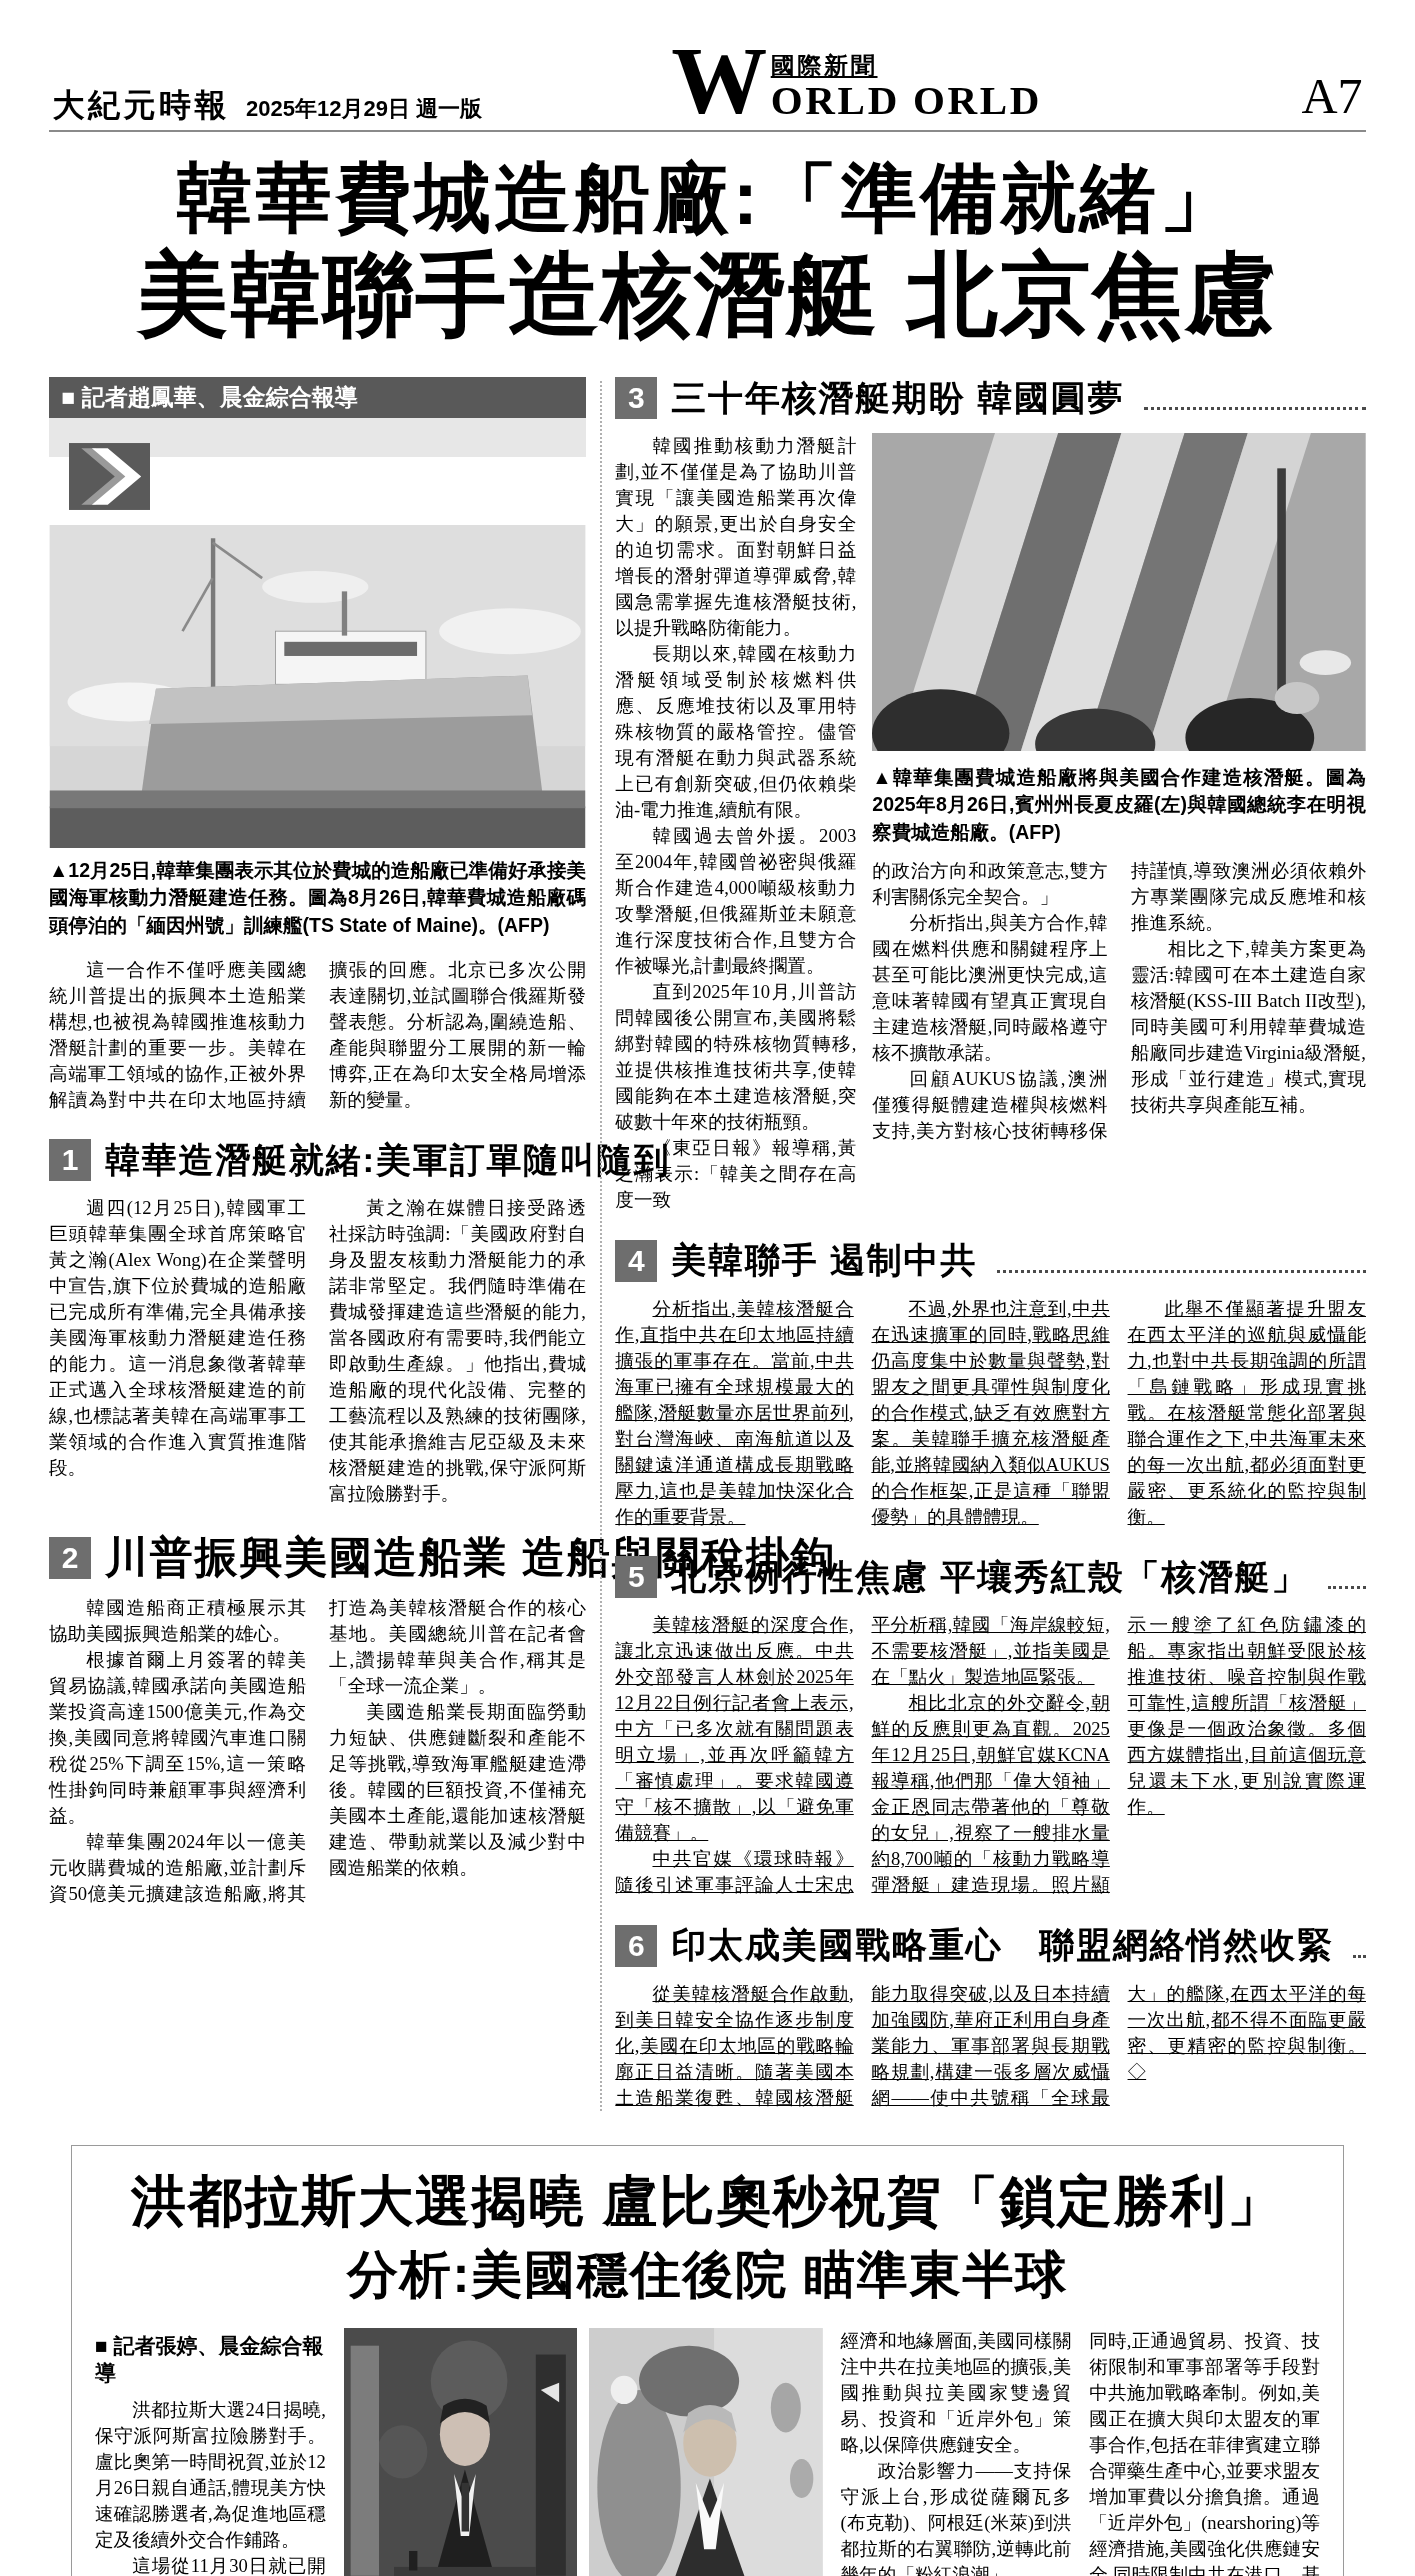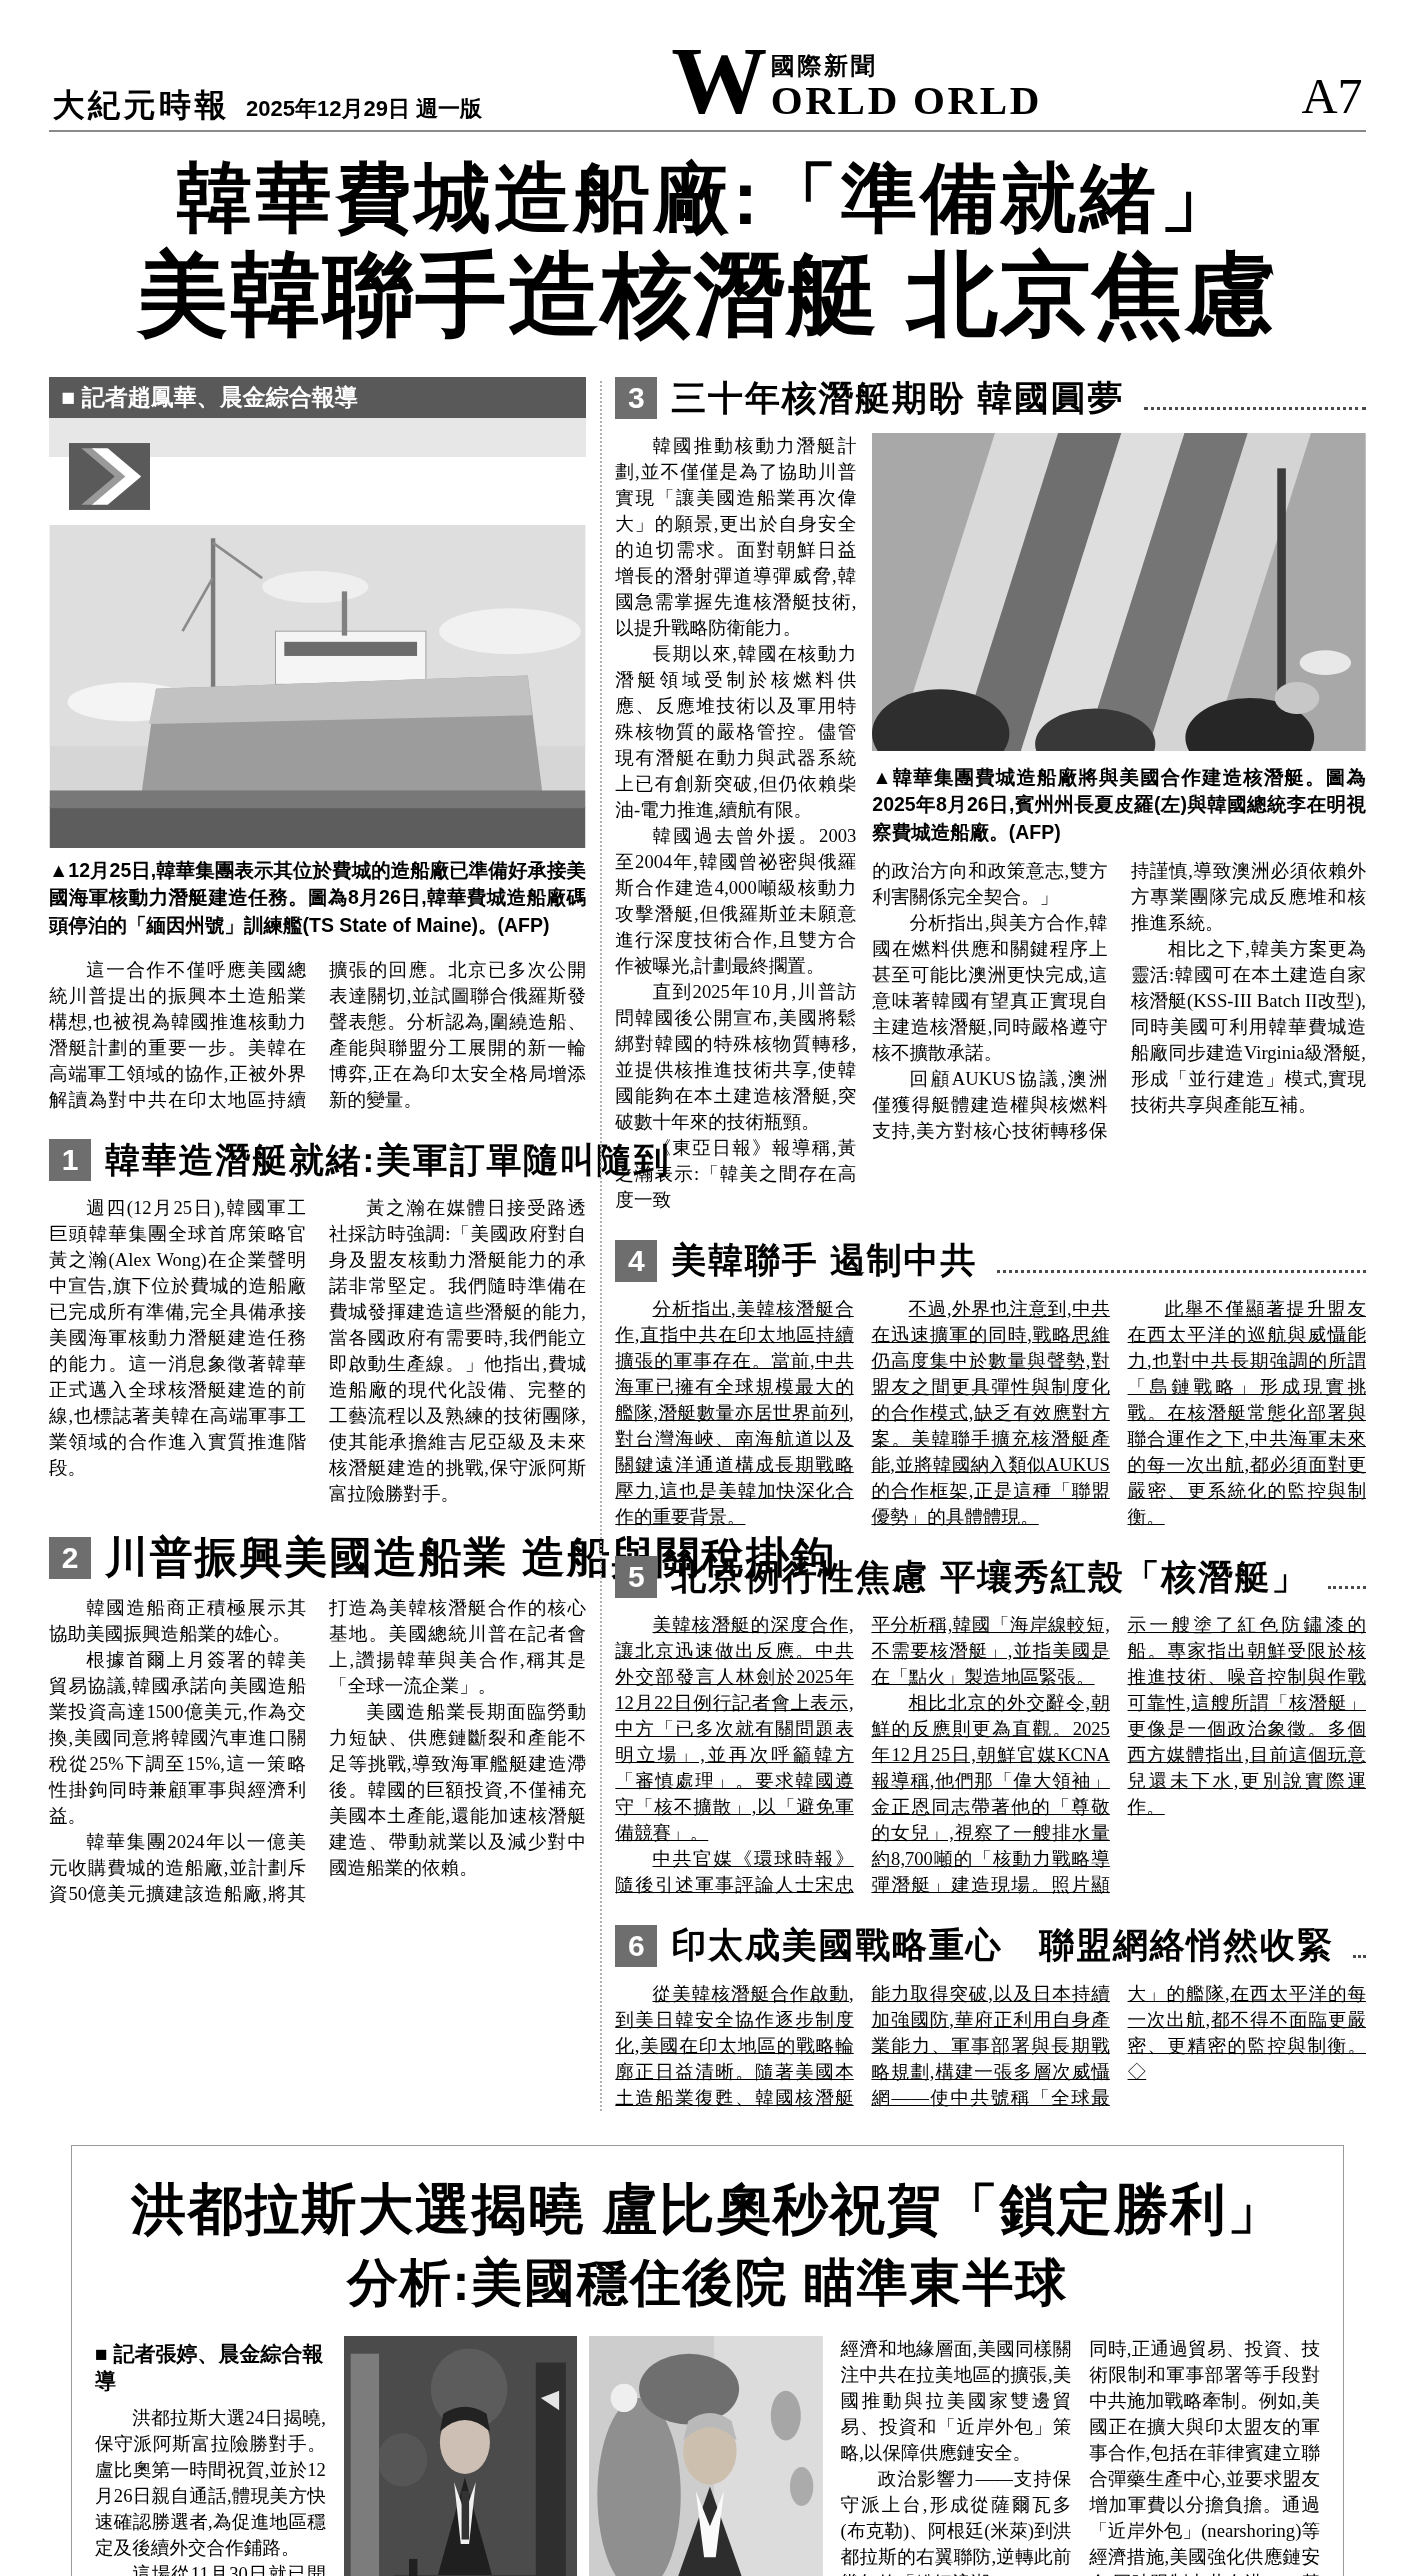--- a/index.html
+++ b/index.html
@@ -7,21 +7,21 @@
         box-sizing:border-box;padding:0 49px;font-family:"Liberation Serif",serif;}
   
   .masthead{display:flex;align-items:flex-end;justify-content:space-between;
             border-bottom:2.7px solid #8a8a8a;padding:42px 3.5px 8.8px;}
   .mh-left{display:flex;align-items:flex-end;gap:16px;}
   .mh-logo{font:bold 32px/1 "Liberation Serif",serif;letter-spacing:3.5px;}
   .mh-date{font:bold 22px/1.1 "Liberation Sans",sans-serif;}
   .wn{display:flex;align-items:flex-end;transform:translateX(-35px);}
   .wn .w{font:bold 96px/0.82 "Liberation Serif",serif;}
   .wn-right{display:flex;flex-direction:column;margin-left:3.5px;}
-  .wn-cn{font:bold 24px/1.15 "Liberation Sans",sans-serif;letter-spacing:2.7px;}
+  .wn-cn{font:bold 24px/1.15 "Liberation Sans",sans-serif;letter-spacing:2.7px;text-decoration:underline;}
   .wn-en{font:bold 41px/1.0 "Liberation Serif",serif;letter-spacing:2.7px;}
   .mh-page{font:50px/1 "Liberation Serif",serif;}
   
   .h1a{font:bold 76px/1.12 "Liberation Sans",sans-serif;text-align:center;
        letter-spacing:3.5px;margin-top:23px;}
   .h1b{font:bold 91px/1.1 "Liberation Sans",sans-serif;text-align:center;
        letter-spacing:1.8px;margin-top:5.3px;}
   
   .main{display:flex;margin-top:32px;}
   .left{width:537px;flex:none;}
@@ -40,21 +40,21 @@
   .c3{columns:3;column-gap:17.7px;margin-top:3px;text-decoration:underline;}
   .shead{display:flex;align-items:center;margin:26.5px 0 14px;}
   .num{flex:none;width:42px;height:42px;background:#6e6e6e;color:#fff;text-align:center;
        font:bold 30px/42px "Liberation Sans",sans-serif;margin-right:14px;}
   .stitle{font:bold 35px/1.1 "Liberation Sans",sans-serif;letter-spacing:1.8px;white-space:nowrap;}
   .leader{flex:1;border-bottom:3.5px dotted #4a4a4a;height:21px;margin-left:19.5px;}
   .s3grid{display:grid;grid-template-columns:241px 1fr;column-gap:16px;}
   .s3colA{grid-row:1;}
   
   .bbox{border:1.8px solid #9a9a9a;margin:34px 22px 0;padding:7px 23px 23px;box-sizing:border-box;}
-  .bh1{font:bold 55px/1.3 "Liberation Sans",sans-serif;text-align:center;letter-spacing:1.8px;margin-top:21px;}
+  .bh1{font:bold 55px/1.3 "Liberation Sans",sans-serif;text-align:center;letter-spacing:1.8px;margin-top:13px;}
   .bh2{font:bold 51px/1.2 "Liberation Sans",sans-serif;text-align:center;letter-spacing:1.8px;margin:7px 0 23px;}
   .bgrid{display:grid;grid-template-columns:repeat(5,1fr);column-gap:17.7px;}
   .bcol1{grid-column:1;grid-row:1/3;}
   .bphotos{grid-column:2/4;grid-row:1;}
   .bcol4{grid-column:4;grid-row:1/3;}
   .bcol5{grid-column:5;grid-row:1/3;}
   .bbyline{font:bold 21px/1.3 "Liberation Sans",sans-serif;margin:3.5px 0 10.6px;}
   .pics{display:flex;gap:12.4px;}
   .pics svg{flex:1;display:block;}
 </style>

